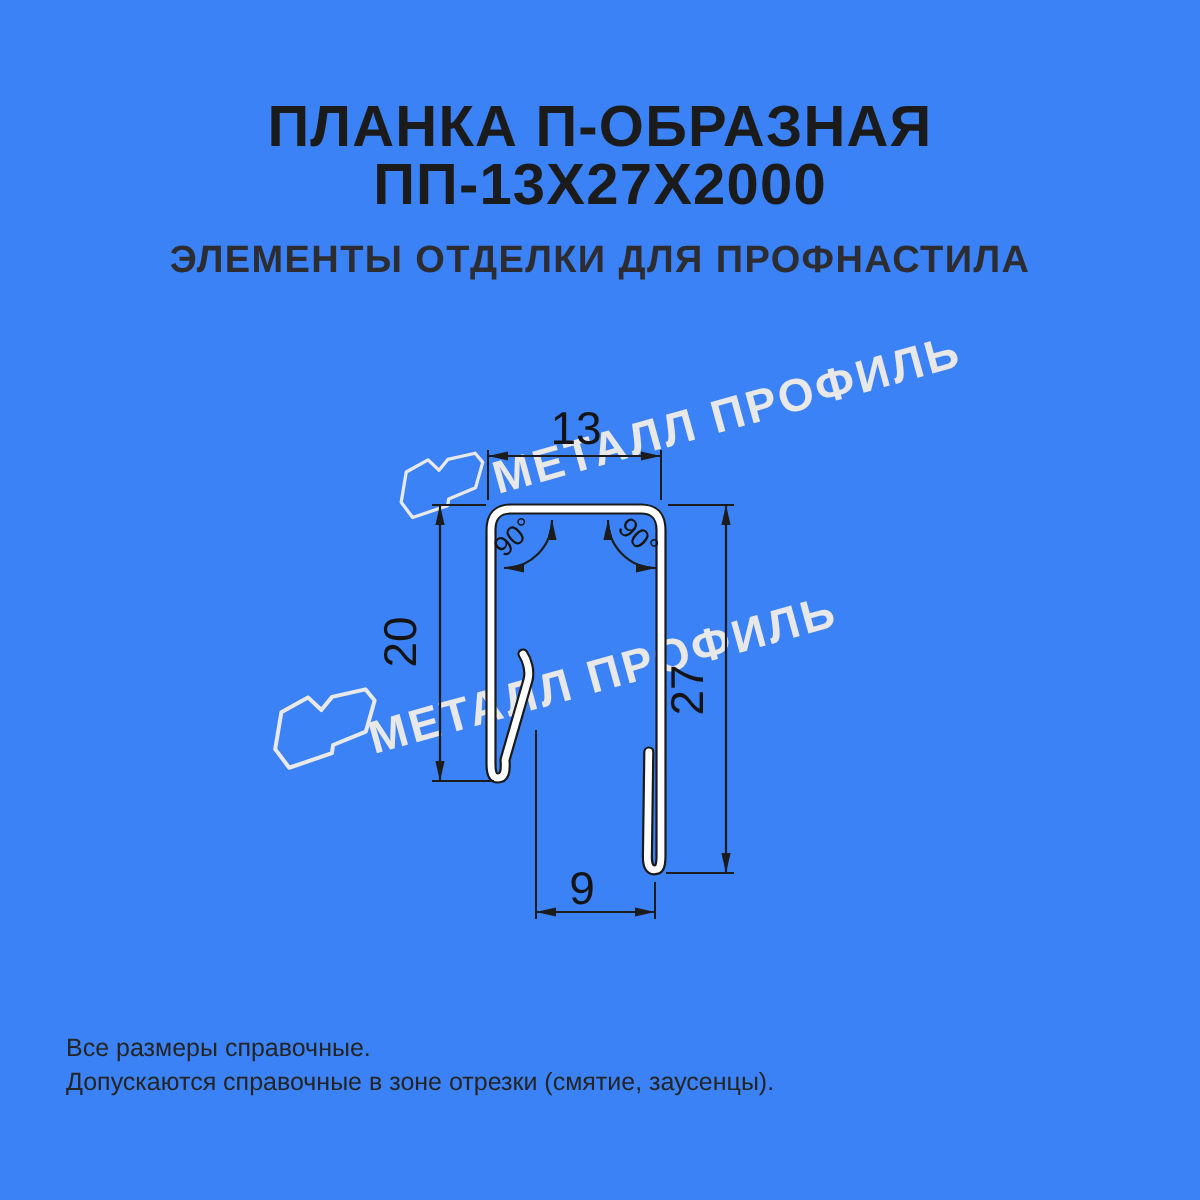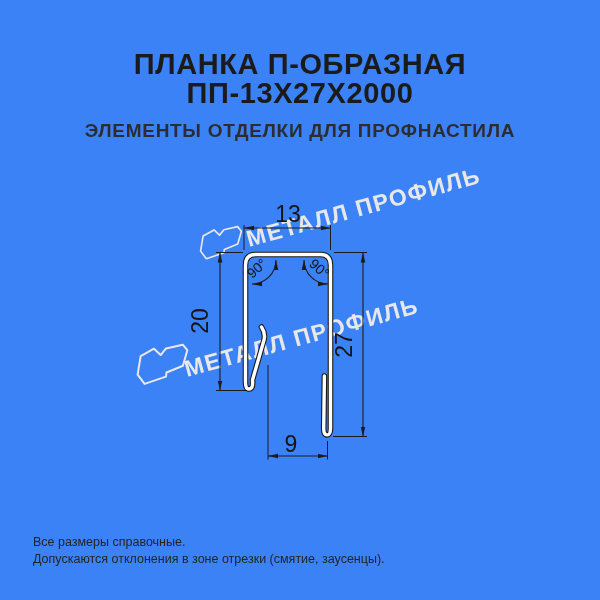--- a/index.html
+++ b/index.html
@@ -2,21 +2,21 @@
 <html><head>
 <meta charset="utf-8">
 <style>
   html,body{margin:0;padding:0;background:#fff;}
   .page{position:relative;width:600px;height:600px;background:#3b82f6;overflow:hidden;
         font-family:"Liberation Sans",sans-serif;}
   .hdr{position:absolute;top:50px;left:0;right:0;text-align:center;}
   .title{font-size:29px;line-height:29px;font-weight:bold;color:#1b1b1b;letter-spacing:0.6px;}
   .subtitle{margin-top:12px;font-size:19px;font-weight:bold;color:#2d2d31;letter-spacing:0.7px;}
   .drawing-svg{position:absolute;left:0;top:0;width:600px;height:600px;}
-  .ftr{position:absolute;left:33px;top:534px;font-size:12.5px;line-height:17px;color:#242424;}
+  .ftr{position:absolute;left:33px;top:516px;font-size:12.5px;line-height:17px;color:#242424;}
   .dim-num{font-size:23px;fill:#141414;font-family:"Liberation Sans",sans-serif;}
   .ang-num{font-size:14px;fill:#141414;font-family:"Liberation Sans",sans-serif;}
   .wm-text{font-size:23px;font-weight:bold;letter-spacing:1.5px;fill:#e8e8e8;
            font-family:"Liberation Sans",sans-serif;}
   .dimline{stroke:#1c1c1c;stroke-width:1.1;fill:none;}
   .extline{stroke:#1c1c1c;stroke-width:1;fill:none;}
 </style>
 </head>
 <body>
 
@@ -106,16 +106,16 @@
       <text class="ang-num" transform="translate(260,272) rotate(-42)" text-anchor="middle">90°</text>
     </g>
     <g>
       <path class="dimline" d="M 304,260 A 24,24 0 0 0 328,284" marker-start="url(#arr)" marker-end="url(#arr)"></path>
       <text class="ang-num" transform="translate(316,272) rotate(42)" text-anchor="middle">90°</text>
     </g>
   </svg>
 
   <div class="ftr">
     <div>Все размеры справочные.</div>
-    <div>Допускаются отклонения в зоне отрезки (смятие, заусенцы).</div>
+    <div>Допускаются справочные в зоне отрезки (смятие, заусенцы).</div>
   </div>
 
 </div>
 
 </body></html>

